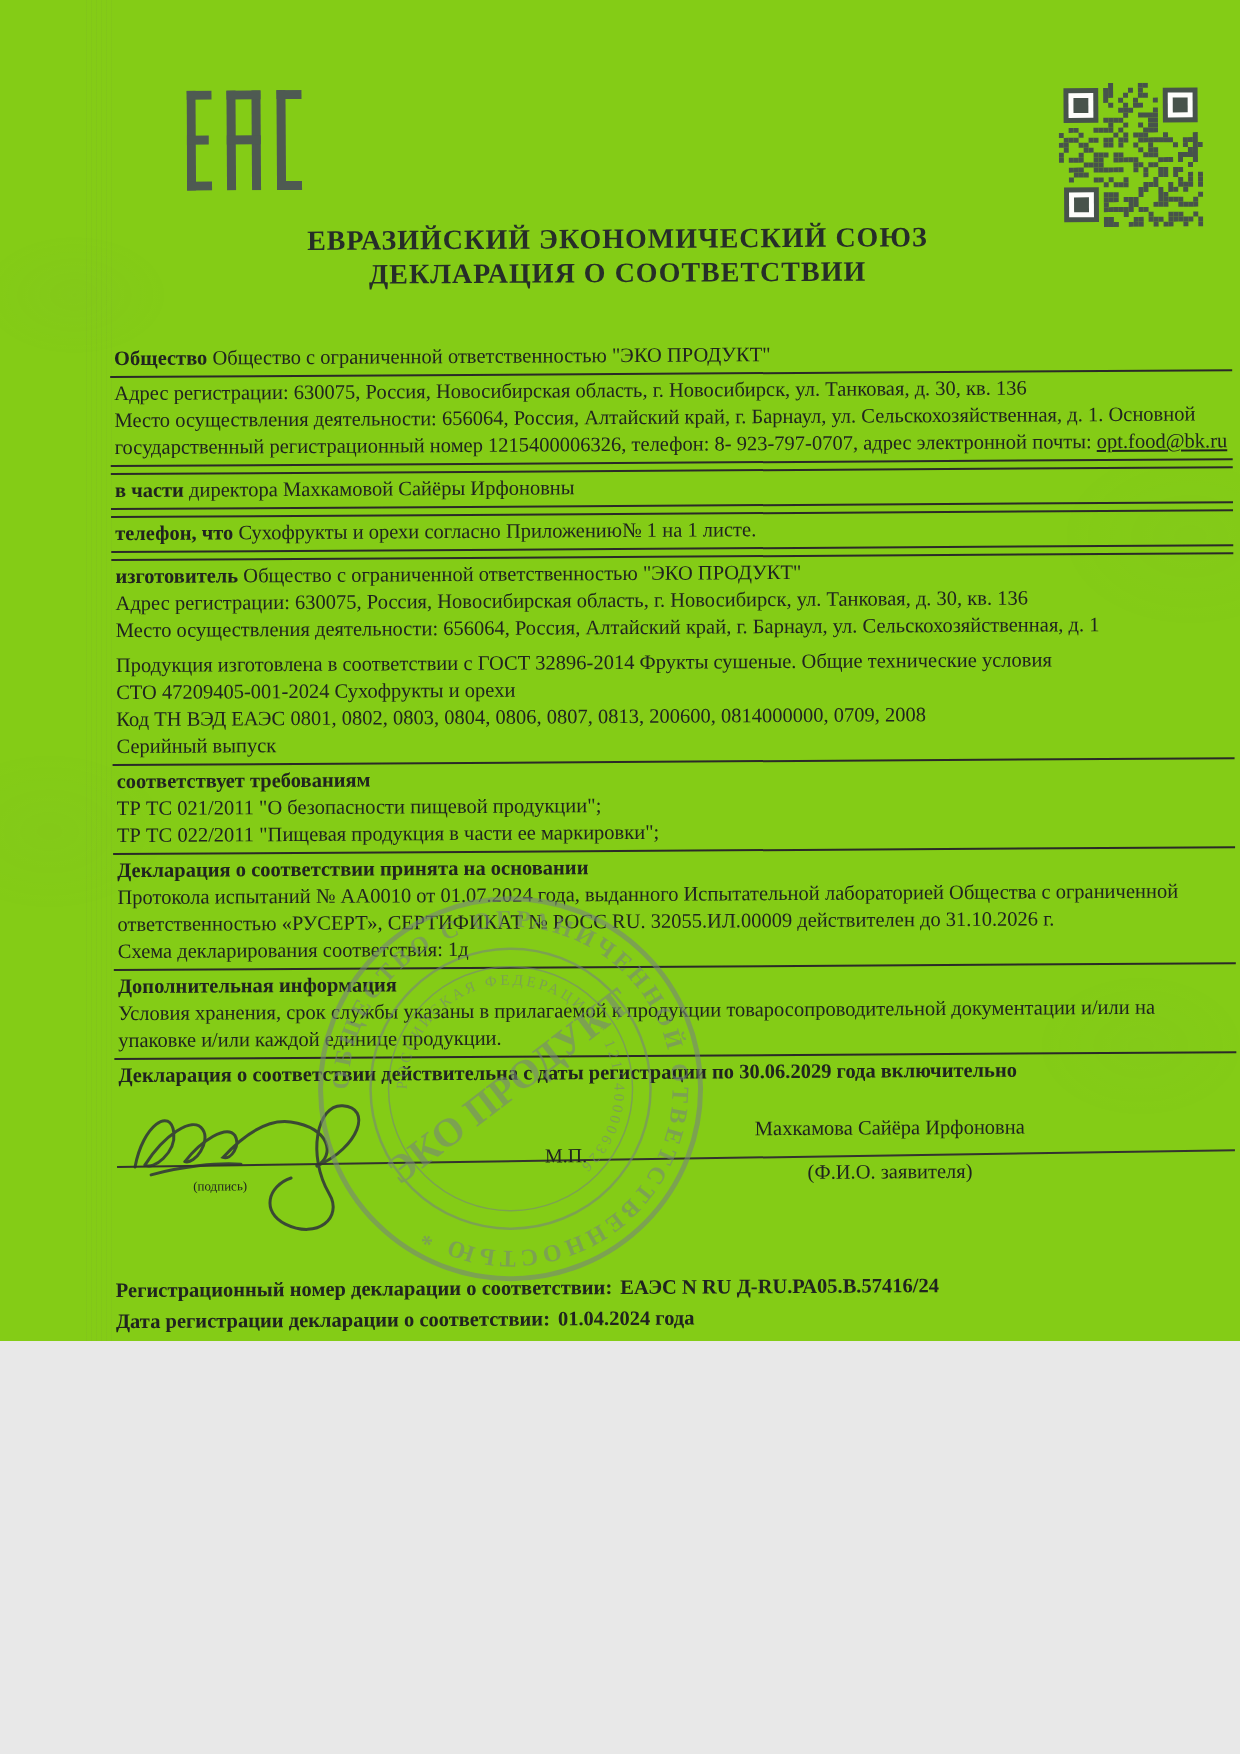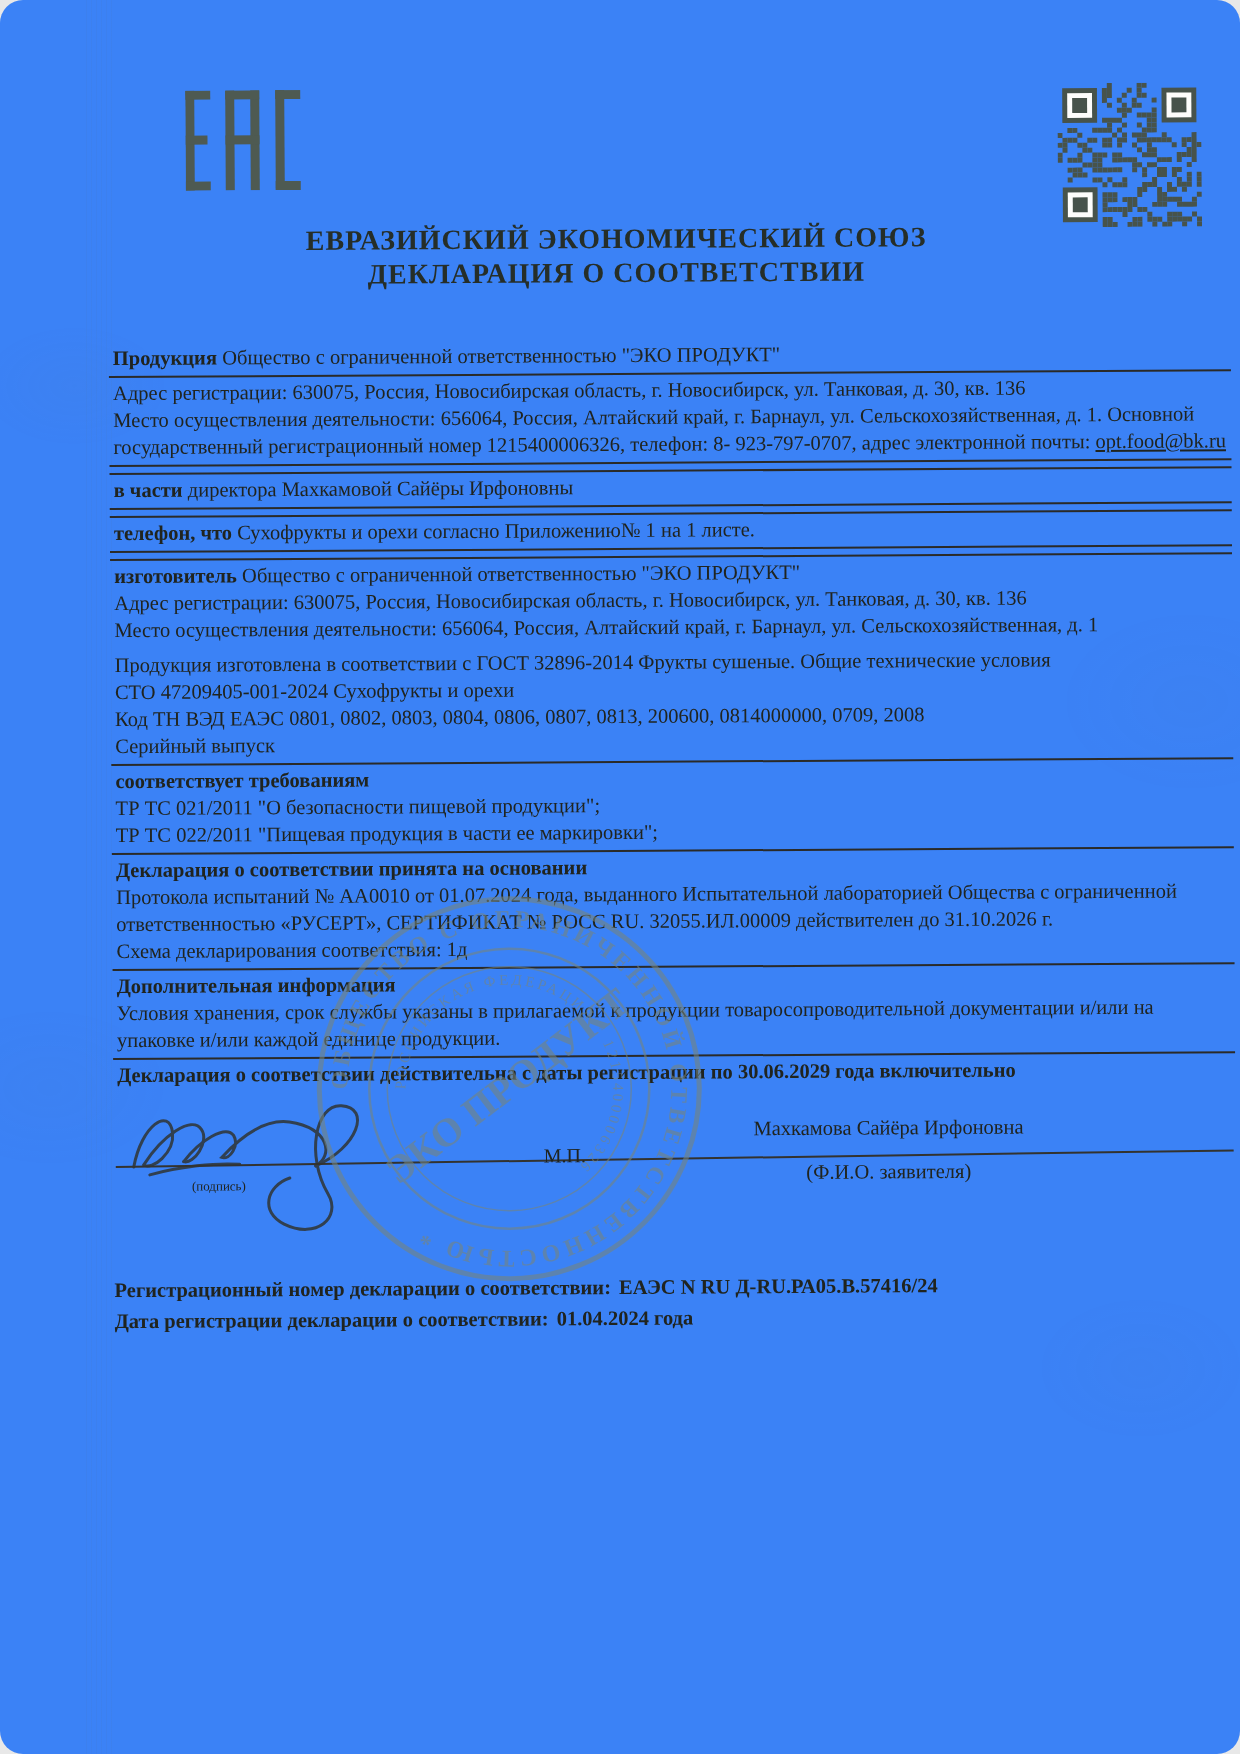--- a/index.html
+++ b/index.html
@@ -1,21 +1,20 @@
 <!DOCTYPE html>
 <html lang="ru"><head>
 <meta charset="utf-8">
 <style>
   html,body{margin:0;padding:0;background:#e8e8e8;}
   .page{
-    position:relative;width:1240px;height:1754px;margin:0 auto;
-    background:#3b82f6;overflow:hidden;
+    position:relative;width:1240px;height:1341px;margin:0 auto;
+    background:#84cc16;overflow:hidden;
     font-family:"Liberation Serif","DejaVu Serif",serif;
     color:#20241f;
-    border-radius:23px;
   }
   
   .scan-streaks{
     position:absolute;left:86px;top:0;width:26px;height:100%;
     background:repeating-linear-gradient(90deg,rgba(90,95,90,.10) 0 1px,transparent 1px 5px);
     opacity:.5;pointer-events:none;
   }
   .scan-blotches{
     position:absolute;inset:0;pointer-events:none;opacity:.5;
     background:
@@ -355,21 +354,21 @@
       </svg>
 
     <div class="title">
       <div>ЕВРАЗИЙСКИЙ ЭКОНОМИЧЕСКИЙ СОЮЗ</div>
       <div>ДЕКЛАРАЦИЯ О СООТВЕТСТВИИ</div>
     </div>
 
     <div class="body">
 
       <div class="row">
-        <b>Продукция</b>
+        <b>Общество</b>
         <span>Общество с ограниченной ответственностью "ЭКО ПРОДУКТ"</span>
       </div>
 
       <div class="row">
         <div>Адрес регистрации: 630075, Россия, Новосибирская область, г. Новосибирск, ул. Танковая, д. 30, кв. 136</div>
         <div><span>Место осуществления деятельности: 656064, Россия, Алтайский край, г. Барнаул, ул. Сельскохозяйственная, д. 1. Основной государственный регистрационный номер 1215400006326, телефон: 8- 923-797-0707, адрес электронной почты: </span><span class="email">opt.food@bk.ru</span></div>
       </div>
 
       <div class="row topline">
         <b>в части</b>

